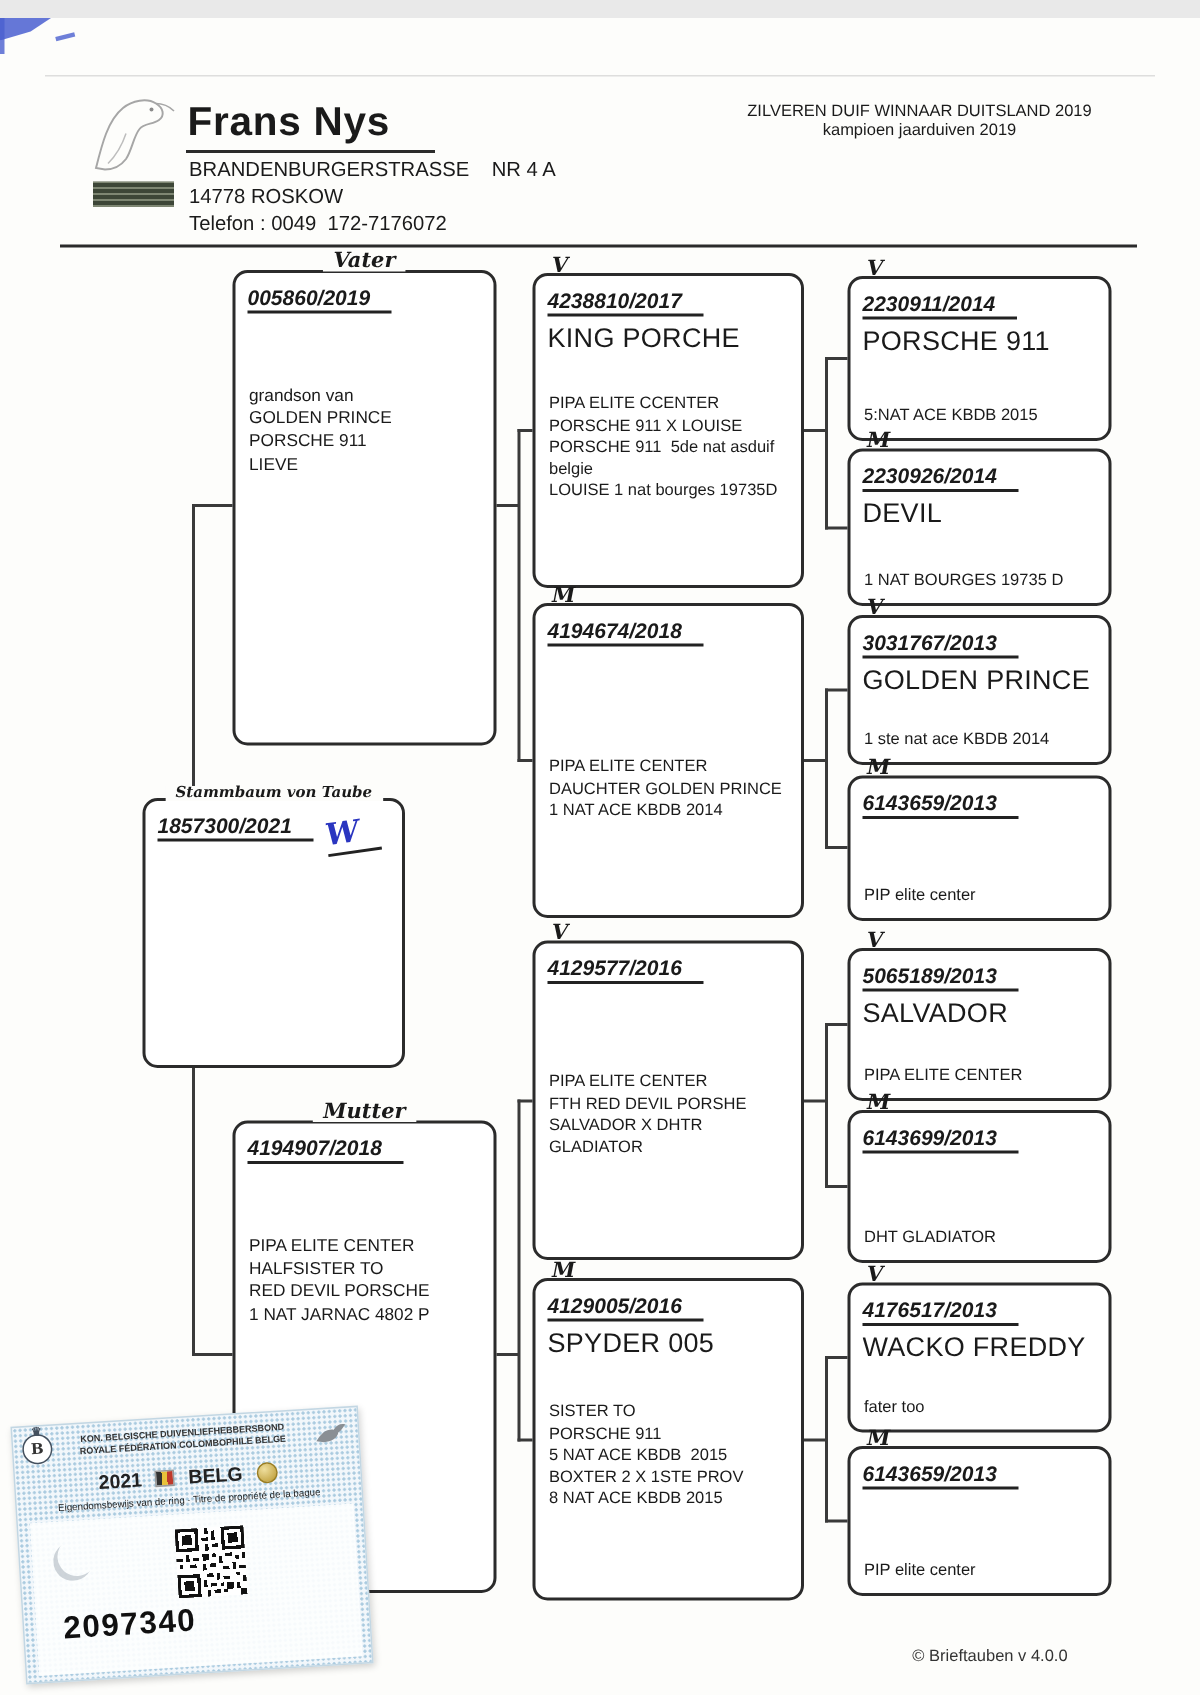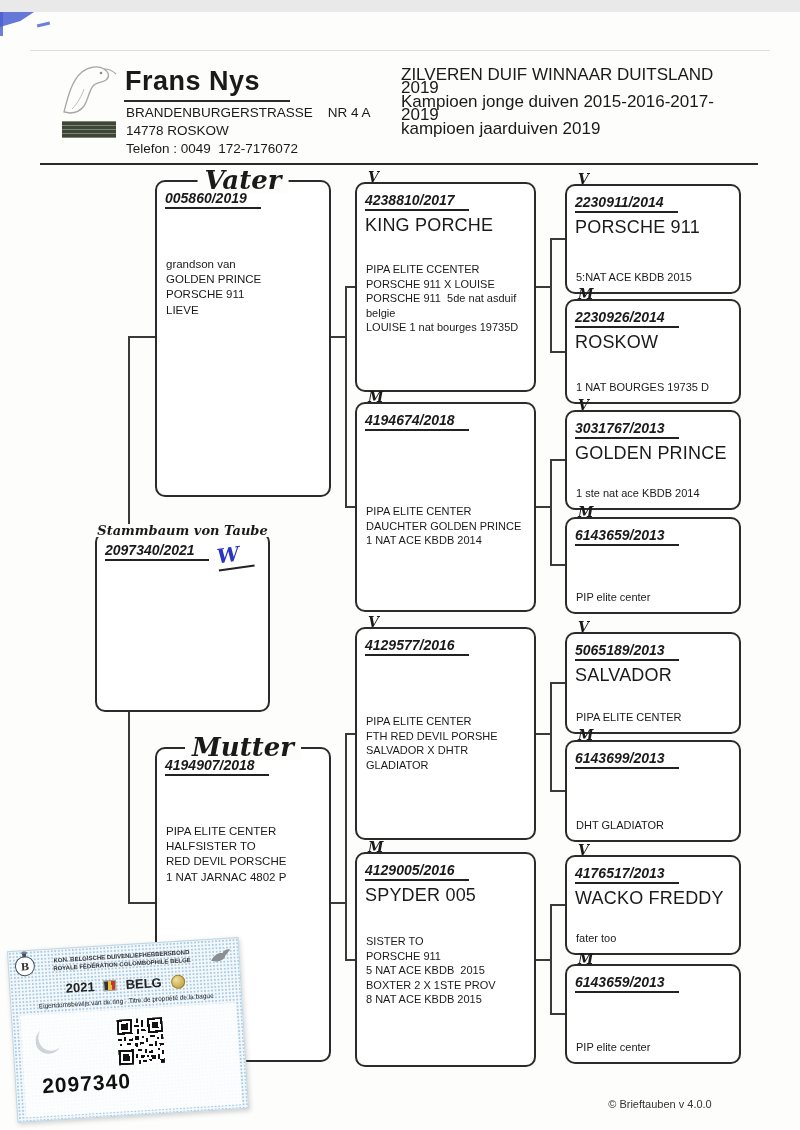--- a/index.html
+++ b/index.html
@@ -7,34 +7,34 @@
   body { font-family:"Liberation Sans", sans-serif; color:#1a1a1a; }
   .page { position:relative; width:800px; height:1130px; background:#fdfdfb; overflow:hidden; margin:12px auto; }
 
   
   .art { position:absolute; background:#4a5fd0; }
 
   
   .owner-name { position:absolute; left:124px; top:54px; font-size:27px; font-weight:bold; letter-spacing:.5px;
                 border-bottom:2px solid #2b2b2b; padding:0 30px 3px 1px; }
   .addr { position:absolute; left:126px; font-size:13.5px; white-space:pre; }
-  .achievements { position:absolute; left:401px; top:56px; width:338px; text-align:left; font-size:17px; line-height:13.4px; }
+  .achievements { position:absolute; left:444px; top:56px; width:338px; text-align:center; font-size:11px; line-height:13.4px; }
   .rule { position:absolute; left:40px; top:151px; width:718px; height:2px; background:#2b2b2b; }
   .stamp { position:absolute; left:62px; top:109px; width:54px; height:17px; background:#3d4637;
            background-image:repeating-linear-gradient(0deg, rgba(225,232,205,.4) 0 1px, transparent 1px 4px); }
 
   
   .tl { position:absolute; background:#3a3a3a; }
 
   
   .pbox { position:absolute; background:#fff; border:2px solid #2b2b2b; border-radius:10px; padding:8px 8px; }
   .fraktur { font-family:"DejaVu Serif", serif; font-weight:bold; font-style:italic; }
   .box-label { position:absolute; top:-15px; left:50%; transform:translateX(-50%); background:#fdfdfb;
-               padding:0 7px; font-size:26px; white-space:nowrap; line-height:1; }
-  .box-label.small { font-size:13px; top:-10px; }
+               padding:0 7px; font-size:14px; white-space:nowrap; line-height:1; }
+  .box-label.small { font-size:10px; top:-10px; }
   .marker { position:absolute; top:-14px; left:8px; font-size:14px; line-height:1; padding:0 3px; }
   .ring { font-weight:bold; font-style:italic; font-size:14px; }
   .ring span { display:inline-block; border-bottom:2px solid #222; padding:0 14px 1px 0; }
   .pname { font-size:18px; margin-top:4px; letter-spacing:.2px; white-space:pre; overflow:hidden; }
   .ptext { position:absolute; left:9px; right:3px; font-size:11px; font-weight:normal; line-height:1.32;
            white-space:pre; overflow:hidden; }
   .pnote { position:absolute; bottom:9px; left:9px; right:3px; font-size:11px; font-weight:normal; white-space:pre; overflow:hidden; }
   .handwritten { display:inline-block; color:#2a35c0; font-family:"DejaVu Serif", serif; font-style:italic;
                  font-size:20px; transform:rotate(-8deg); margin-left:8px; vertical-align:top; }
 
@@ -83,21 +83,20 @@
   </svg>
   <div class="stamp"></div>
 
   <div class="owner-name">Frans Nys</div>
   <div class="addr" style="top:93px;">BRANDENBURGERSTRASSE    NR 4 A</div>
   <div class="addr" style="top:111px;">14778 ROSKOW</div>
   <div class="addr" style="top:129px;">Telefon : 0049  172-7176072</div>
 
   <div class="achievements">
     <div>ZILVEREN DUIF WINNAAR DUITSLAND 2019</div>
-    <div>Kampioen jonge duiven 2015-2016-2017-2019</div>
     <div>kampioen jaarduiven 2019</div>
   </div>
 
   <div class="rule"></div>
 
   <div class="tl" style="left:128px;top:324px;width:27px;height:2px;"></div>
   <div class="tl" style="left:128px;top:324px;width:2px;height:568px;"></div>
   <div class="tl" style="left:128px;top:890px;width:27px;height:2px;"></div>
   <div class="tl" style="left:331px;top:324px;width:15px;height:2px;"></div>
   <div class="tl" style="left:345px;top:274px;width:2px;height:222px;"></div>
@@ -128,21 +127,21 @@
     <div class="box-label fraktur">Vater</div>
     <div class="ring"><span>005860/2019</span></div>
     <div class="ptext" style="top:75px;font-size:11.5px;">grandson van
 GOLDEN PRINCE
 PORSCHE 911
 LIEVE</div>
   </div>
 
   <div class="pbox" style="left:95px;top:520px;width:175px;height:180px;">
     <div class="box-label small fraktur">Stammbaum von Taube</div>
-    <div class="ring"><span>2097340/2021</span><span class="handwritten">W</span></div>
+    <div class="ring"><span>1857300/2021</span><span class="handwritten">W</span></div>
   </div>
 
   <div class="pbox" style="left:155px;top:735px;width:176px;height:315px;">
     <div class="box-label fraktur">Mutter</div>
     <div class="ring"><span>4194907/2018</span></div>
     <div class="ptext" style="top:75px;font-size:11.5px;">PIPA ELITE CENTER
 HALFSISTER TO
 RED DEVIL PORSCHE
 1 NAT JARNAC 4802 P</div>
   </div>
@@ -185,21 +184,21 @@
 
   <div class="pbox" style="left:565px;top:172px;width:176px;height:110px;">
     <div class="marker fraktur">V</div>
     <div class="ring"><span>2230911/2014</span></div>
     <div class="pname">PORSCHE 911</div>
     <div class="pnote">5:NAT ACE KBDB 2015</div>
   </div>
   <div class="pbox" style="left:565px;top:287px;width:176px;height:105px;">
     <div class="marker fraktur">M</div>
     <div class="ring"><span>2230926/2014</span></div>
-    <div class="pname">ROSKOW</div>
+    <div class="pname">DEVIL</div>
     <div class="pnote">1 NAT BOURGES 19735 D</div>
   </div>
   <div class="pbox" style="left:565px;top:398px;width:176px;height:100px;">
     <div class="marker fraktur">V</div>
     <div class="ring"><span>3031767/2013</span></div>
     <div class="pname">GOLDEN PRINCE</div>
     <div class="pnote">1 ste nat ace KBDB 2014</div>
   </div>
   <div class="pbox" style="left:565px;top:505px;width:176px;height:97px;">
     <div class="marker fraktur">M</div>

